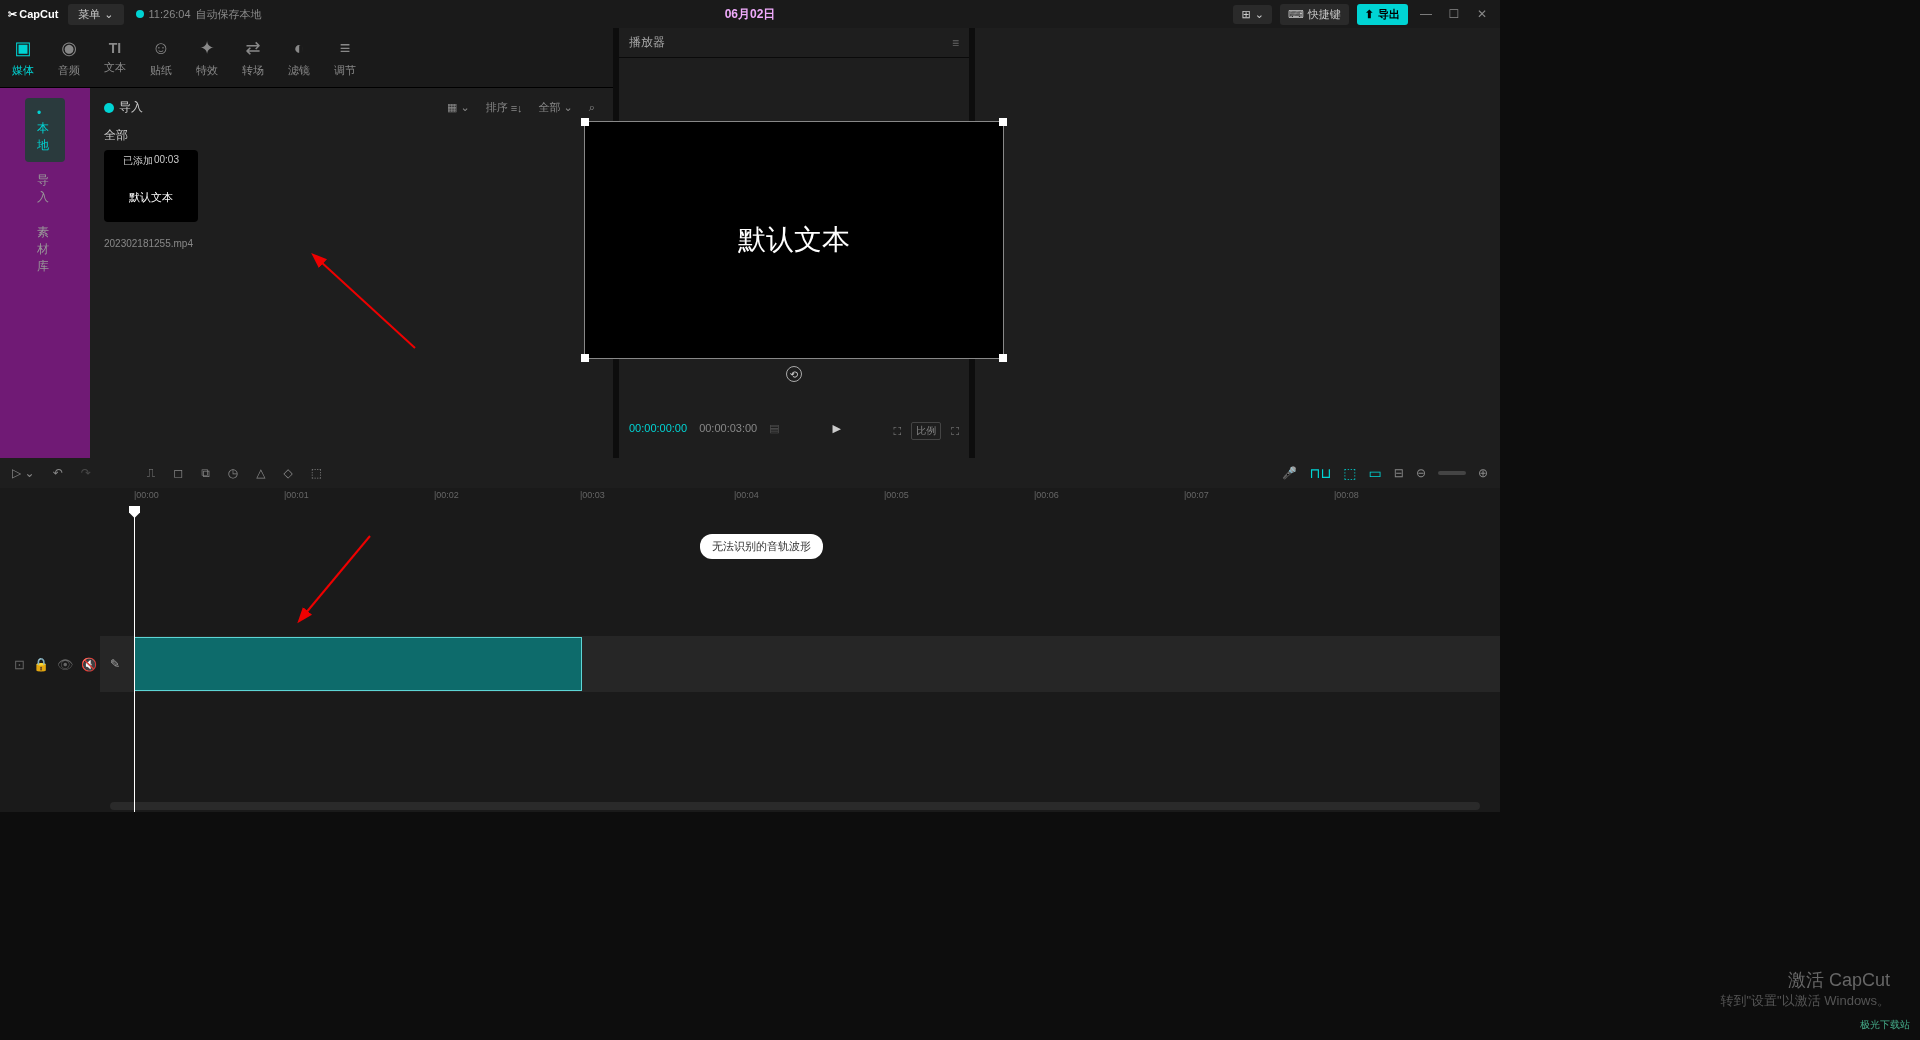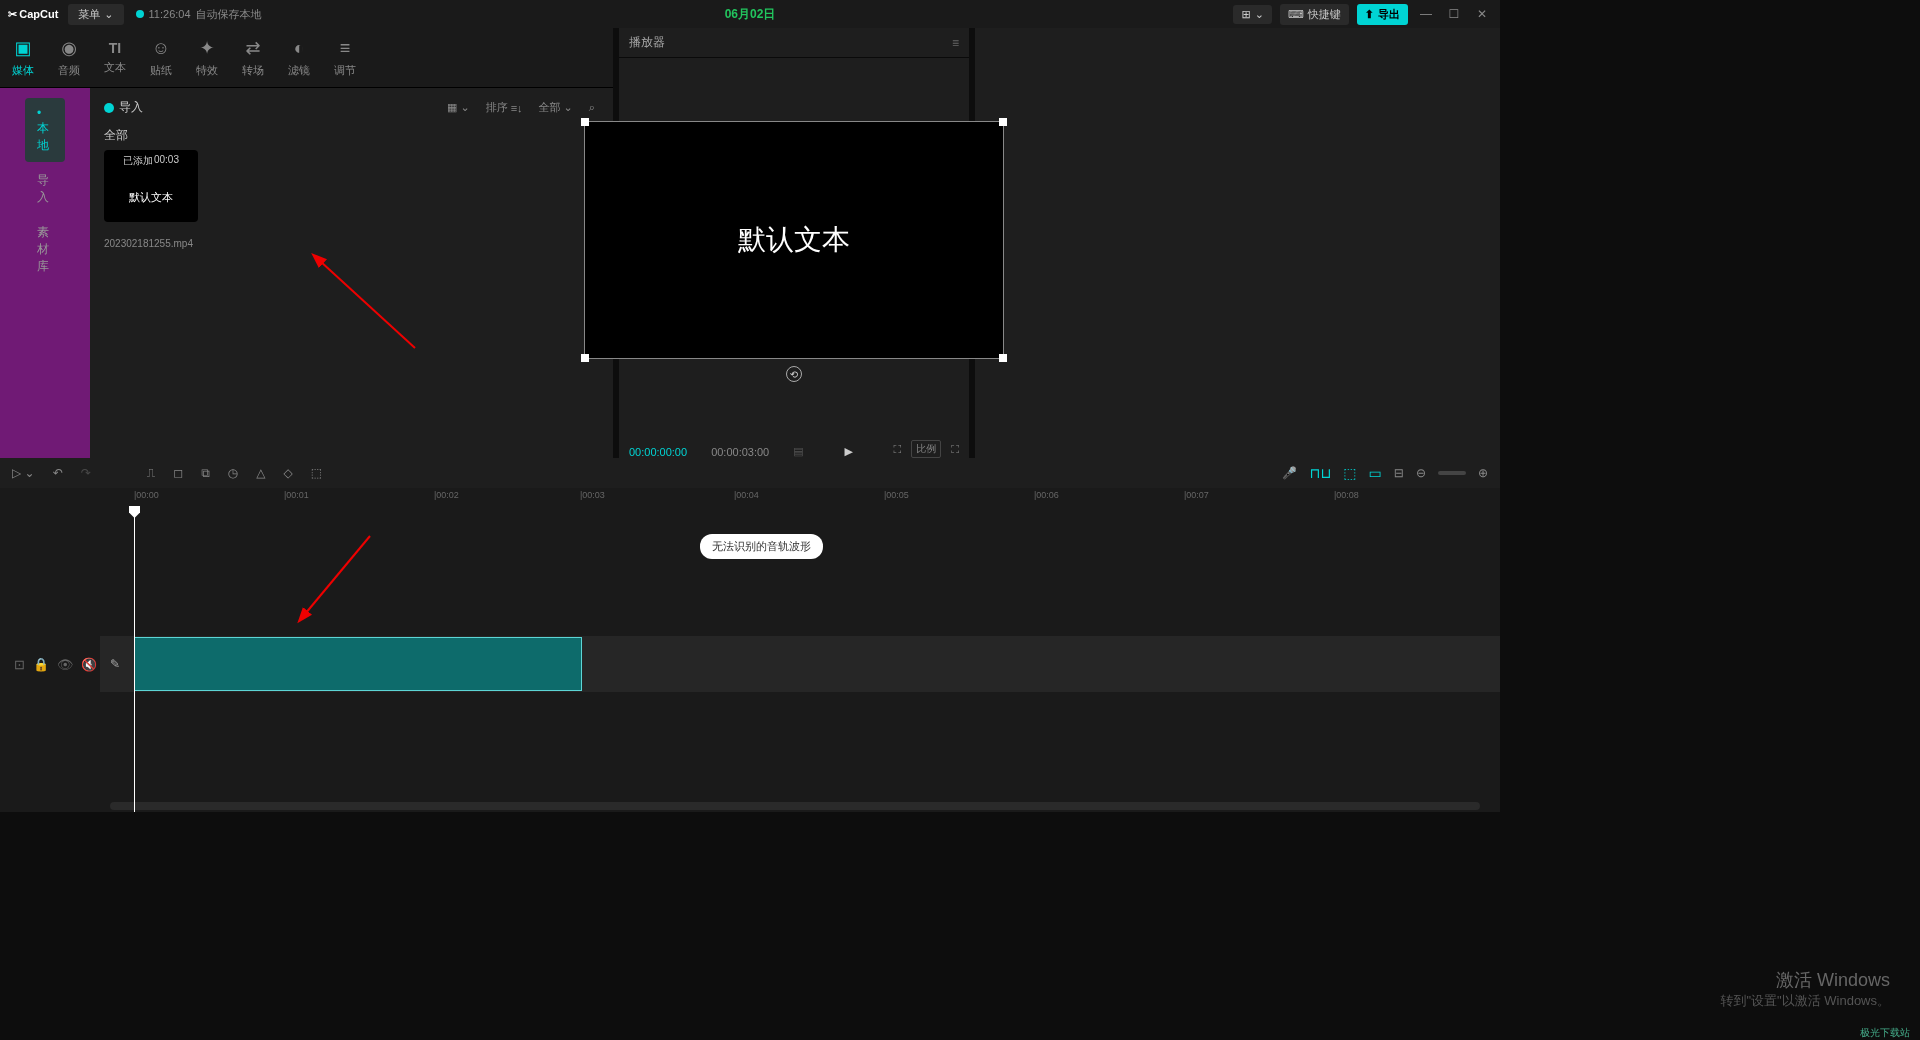--- a/index.html
+++ b/index.html
@@ -2,21 +2,21 @@
 <html><head>
 <meta charset="utf-8">
 <style>
 *{margin:0;padding:0;box-sizing:border-box;font-family:"Microsoft YaHei",Arial,sans-serif;user-select:none}
 body{background:#0d0d0d;width:1500px;height:812px;overflow:hidden;color:#ccc;font-size:12px}
 .titlebar{height:28px;background:#1a1a1a;display:flex;align-items:center;padding:0 8px;position:relative}
 .logo{display:flex;align-items:center;gap:2px;font-size:11px;color:#fff;font-weight:bold}
 .menu-btn{margin-left:10px;background:#2a2a2a;padding:3px 10px;border-radius:3px;display:flex;align-items:center;gap:4px;font-size:11px}
 .autosave{margin-left:12px;display:flex;align-items:center;gap:5px;font-size:11px;color:#888}
 .autosave-dot{width:8px;height:8px;border-radius:50%;background:#00d4d4}
-.title-center{position:absolute;left:50%;transform:translateX(-50%);font-size:12px;color:#22c55e;font-weight:bold}
+.title-center{position:absolute;left:50%;transform:translateX(-50%);font-size:12px;color:#f0abfc;font-weight:bold}
 .title-right{margin-left:auto;display:flex;align-items:center;gap:8px}
 .tb-btn{padding:3px 8px;background:#2a2a2a;border-radius:3px;display:flex;align-items:center;gap:4px;font-size:11px}
 .export-btn{background:#00d4d4;color:#000;font-weight:bold}
 .win-btn{width:20px;height:20px;display:flex;align-items:center;justify-content:center;color:#888}
 .main{display:flex;height:430px}
 .left-panel{width:613px;background:#1e1e1e;display:flex;flex-direction:column}
 .tabs{height:60px;display:flex;background:#1a1a1a;border-bottom:1px solid #000}
 .tab{width:46px;display:flex;flex-direction:column;align-items:center;justify-content:center;gap:4px;color:#888;font-size:11px}
 .tab.active{color:#00d4d4}
 .tab-icon{font-size:18px}
@@ -38,21 +38,21 @@
 .arrow1{position:absolute;left:220px;top:155px;pointer-events:none}
 .player-panel{width:350px;background:#1e1e1e;margin-left:6px;display:flex;flex-direction:column}
 .player-header{height:30px;display:flex;align-items:center;padding:0 10px;font-size:12px;color:#aaa;border-bottom:1px solid #0a0a0a}
 .player-menu{margin-left:auto;color:#666}
 .player-body{flex:1;display:flex;flex-direction:column;align-items:center;justify-content:center;padding:20px}
 .canvas{width:420px;height:238px;background:#000;border:1px solid #888;position:relative;display:flex;align-items:center;justify-content:center}
 .canvas-text{color:#fff;font-size:28px;font-weight:500}
 .handle{position:absolute;width:8px;height:8px;background:#fff}
 .h-tl{top:-4px;left:-4px}.h-tr{top:-4px;right:-4px}.h-bl{bottom:-4px;left:-4px}.h-br{bottom:-4px;right:-4px}
 .rotate-handle{position:absolute;bottom:-24px;left:50%;transform:translateX(-50%);width:16px;height:16px;border:1px solid #aaa;border-radius:50%;display:flex;align-items:center;justify-content:center;font-size:10px}
-.player-controls{height:36px;display:flex;align-items:flex-end;padding:0 10px;gap:24px;font-size:11px}
+.player-controls{height:36px;display:flex;align-items:flex-start;padding:0 10px;gap:12px;font-size:11px}
 .time-cur{color:#00d4d4}
 .time-dur{color:#888}
 .play-btn{margin:0 auto;color:#ccc}
 .pc-right{display:flex;gap:10px;color:#888;align-items:center}
 .ratio-btn{border:1px solid #444;padding:1px 4px;border-radius:2px;font-size:10px}
 .right-panel{flex:1;background:#1e1e1e;margin-left:6px}
 .timeline{height:354px;background:#1a1a1a;display:flex;flex-direction:column}
 .tl-tools{height:30px;display:flex;align-items:center;padding:0 12px;gap:18px;background:#1e1e1e;color:#888}
 .tl-tool{display:flex;align-items:center}
 .tl-right{margin-left:auto;display:flex;gap:12px;align-items:center}
@@ -64,21 +64,21 @@
 .tl-body{flex:1;position:relative;overflow:hidden}
 .tooltip{position:absolute;left:700px;top:28px;background:#fff;color:#333;padding:5px 12px;border-radius:12px;font-size:11px}
 .arrow2{position:absolute;left:295px;top:20px;pointer-events:none}
 .track-row{position:absolute;top:130px;left:0;right:0;height:56px;display:flex;align-items:center}
 .track-icons{width:100px;display:flex;gap:8px;padding-left:14px;color:#666;font-size:13px}
 .track-edit{width:30px;display:flex;align-items:center;justify-content:center;background:#262626;height:100%;color:#aaa}
 .track-lane{flex:1;height:100%;background:#262626;position:relative}
 .clip{position:absolute;left:4px;top:1px;width:448px;height:54px;background:#0d6b6b;border:1px solid #5dd5d5}
 .watermark{position:fixed;right:30px;bottom:30px;text-align:right;color:#555;font-size:13px}
 .watermark .big{font-size:18px;color:#666}
-.wm-logo{position:fixed;right:10px;bottom:0;font-size:10px;color:#4a8}
+.wm-logo{position:fixed;right:10px;bottom:8px;font-size:10px;color:#4a8}
 .scrollbar{position:absolute;bottom:2px;left:110px;right:20px;height:8px;background:#2a2a2a;border-radius:4px}
 svg{overflow:visible}
 </style>
 </head>
 <body>
 
 <div class="titlebar">
   <div class="logo">
     <span>✂</span>
     <span>CapCut</span>
@@ -288,16 +288,16 @@
       <div class="track-edit">✎</div>
       <div class="track-lane">
         <div class="clip"></div>
       </div>
     </div>
     <div class="scrollbar"></div>
   </div>
 </div>
 
 <div class="watermark">
-  <div class="big">激活 Windows</div>
+  <div class="big">激活 CapCut</div>
   <div>转到"设置"以激活 Windows。</div>
 </div>
 <div class="wm-logo">极光下载站</div>
 
 </body></html>

